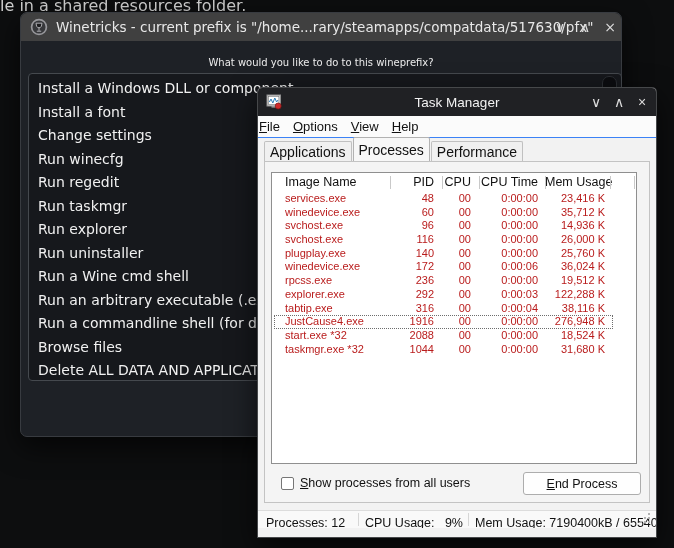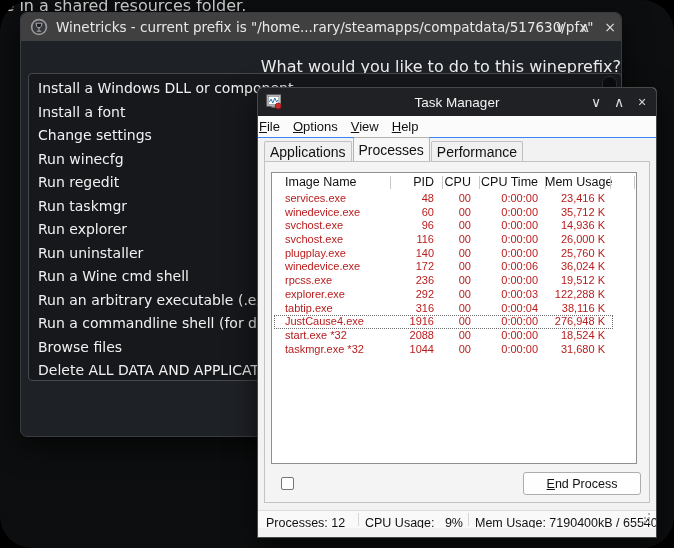--- a/index.html
+++ b/index.html
@@ -1,33 +1,33 @@
 <!DOCTYPE html>
 <html><head>
 <meta charset="utf-8">
 <style>
   html,body{margin:0;padding:0;background:#000;}
   #canvas{position:relative;width:674px;height:548px;overflow:hidden;
-          background:#0d0e0f;font-family:"DejaVu Sans",sans-serif;border-radius:32px;}
+          background:#0d0e0f;font-family:"DejaVu Sans",sans-serif;}
   
   .desktop-text{position:absolute;left:0;top:-4px;font-size:16px;color:#d2d2d2;
                 white-space:nowrap;}
   
   .wt-window{position:absolute;left:20px;top:12px;width:602px;height:425px;
              background:#1e2126;border:1px solid #383b40;border-radius:7px;
              box-shadow:0 10px 28px rgba(0,0,0,.65);box-sizing:border-box;}
   .wt-titlebar{position:absolute;left:0;top:0;right:0;height:28px;background:#404040;
                border-radius:6px 6px 0 0;display:flex;align-items:center;}
   .wt-icon{margin-left:9px;width:18px;height:18px;flex:0 0 auto;}
   .wt-title{margin-left:8px;font-size:13.5px;color:#e8e8e8;white-space:nowrap;
             overflow:hidden;}
   .winbtn{position:absolute;top:0;width:22px;height:28px;display:flex;align-items:center;
           justify-content:center;color:#dcdcdc;font-size:14px;cursor:default;}
-  .wt-question{position:absolute;left:0;top:44px;width:100%;text-align:right;
-               font-size:16px;color:#ececec;}
+  .wt-question{position:absolute;left:0;top:44px;width:100%;text-align:center;
+               font-size:10px;color:#ececec;}
   .wt-list{position:absolute;left:7px;top:60px;width:594px;height:308px;
            background:#16181c;border:1px solid #45494e;border-radius:4px;
            box-sizing:border-box;padding-top:3px;overflow:hidden;}
   .wt-item{height:23.5px;line-height:23.5px;padding-left:9px;font-size:14px;
            color:#f1f1f1;white-space:nowrap;}
   .wt-scroll-thumb{position:absolute;left:573px;top:2px;width:13px;height:20px;
                    background:#0c0d10;border:1px solid #2c2f33;border-radius:7px;}
   
   .tm-window{position:absolute;left:258px;top:88px;width:398px;height:449px;
              background:#f2f2f2;border-radius:4px 4px 0 0;
@@ -250,20 +250,21 @@
             <span class="cell c-name">taskmgr.exe *32</span>
             <span class="cell c-pid">1044</span>
             <span class="cell c-cpu">00</span>
             <span class="cell c-time">0:00:00</span>
             <span class="cell c-mem">31,680 K</span>
           </div>
         </div>
     </div>
 
     <div class="tm-checkbox"></div>
+    <span class="tm-checkbox-label u-first"><u>S</u>how processes from all users</span>
     <div class="tm-endprocess u-first"><u>E</u>nd Process</div>
 
     <div class="tm-statusbar">
       <span class="status-pane" style="left:8px;">Processes: 12</span>
       <span class="status-pane" style="left:107px;">CPU Usage:   9%</span>
       <span class="status-pane" style="left:217px;">Mem Usage: 7190400kB / 65540276kB</span>
       <span class="ssep" style="left:100px;"></span>
       <span class="ssep" style="left:210px;"></span>
       <span class="grip"></span>
     </div>

